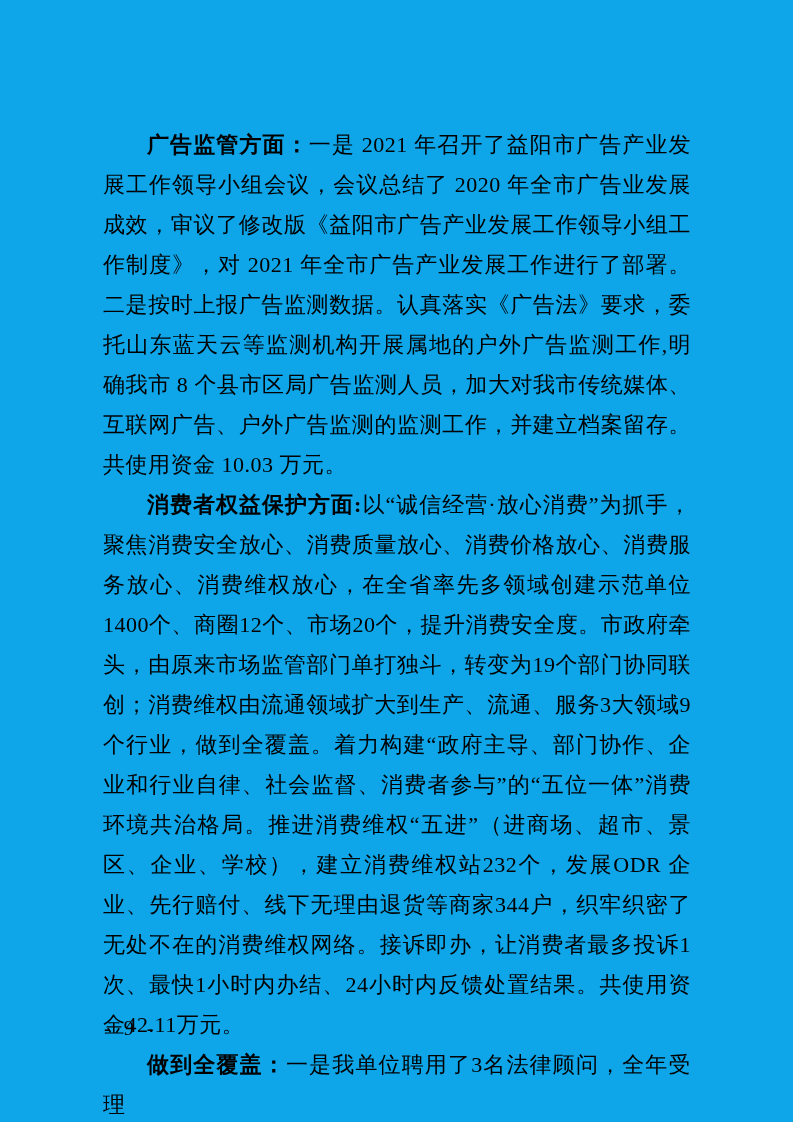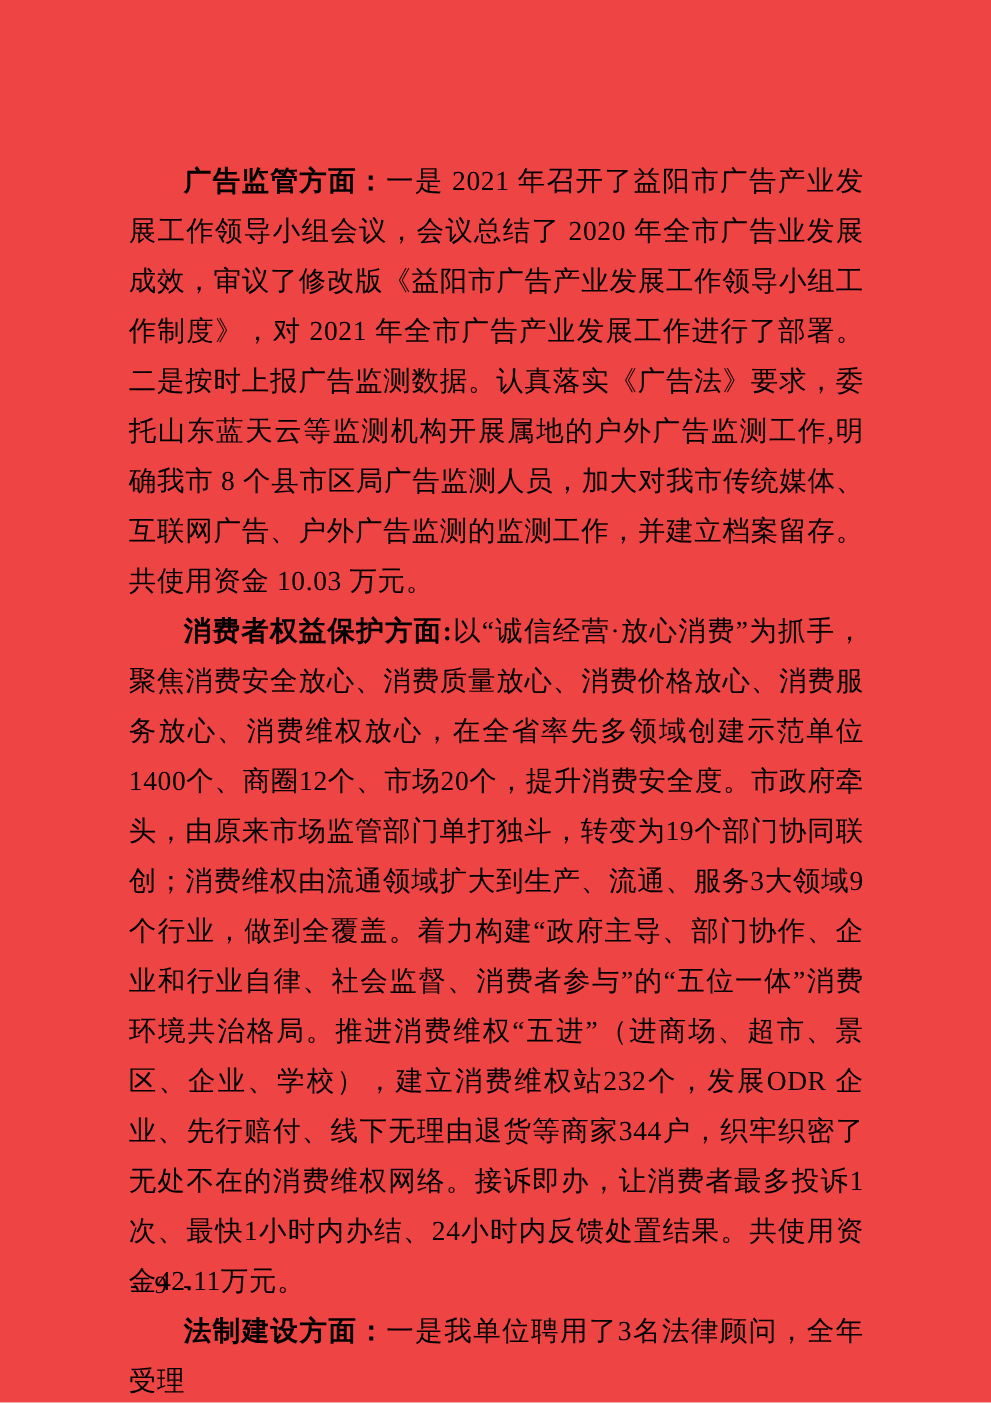--- a/index.html
+++ b/index.html
@@ -4,21 +4,21 @@
 <style>
   html, body {
     margin: 0;
     padding: 0;
     background: #ffffff;
   }
   .page {
     position: relative;
     width: 793px;
     height: 1122px;
-    background: #ef4444;
+    background: #0ea5e9;
     overflow: hidden;
     font-family: "Liberation Serif", "DejaVu Serif", serif;
     color: #000000;
   }
   .text-block {
     position: absolute;
     left: 103px;
     top: 125px;
     width: 588px;
     font-size: 22px;
@@ -49,19 +49,19 @@
 <body>
 
 <div class="page">
 
   <div class="text-block">
 
     <p class="para"><span class="para-heading">广告监管方面：</span><span>一是 2021 年召开了益阳市广告产业发展工作领导小组会议，会议总结了 2020 年全市广告业发展成效，审议了修改版《益阳市广告产业发展工作领导小组工作制度》，对 2021 年全市广告产业发展工作进行了部署。二是按时上报广告监测数据。认真落实《广告法》要求，委托山东蓝天云等监测机构开展属地的户外广告监测工作,明确我市 8 个县市区局广告监测人员，加大对我市传统媒体、互联网广告、户外广告监测的监测工作，并建立档案留存。共使用资金 10.03 万元。</span></p>
 
     <p class="para"><span class="para-heading">消费者权益保护方面:</span><span>以“诚信经营·放心消费”为抓手，聚焦消费安全放心、消费质量放心、消费价格放心、消费服务放心、消费维权放心，在全省率先多领域创建示范单位1400个、商圈12个、市场20个，提升消费安全度。市政府牵头，由原来市场监管部门单打独斗，转变为19个部门协同联创；消费维权由流通领域扩大到生产、流通、服务3大领域9个行业，做到全覆盖。着力构建“政府主导、部门协作、企业和行业自律、社会监督、消费者参与”的“五位一体”消费环境共治格局。推进消费维权“五进”（进商场、超市、景区、企业、学校），建立消费维权站232个，发展ODR 企业、先行赔付、线下无理由退货等商家344户，织牢织密了无处不在的消费维权网络。接诉即办，让消费者最多投诉1次、最快1小时内办结、24小时内反馈处置结果。共使用资金42.11万元。</span></p>
 
-    <p class="para"><span class="para-heading">法制建设方面：</span><span>一是我单位聘用了3名法律顾问，全年受理</span></p>
+    <p class="para"><span class="para-heading">做到全覆盖：</span><span>一是我单位聘用了3名法律顾问，全年受理</span></p>
 
   </div>
 
   <div class="page-footer">- 9 -</div>
 
 </div>
 
 </body></html>

